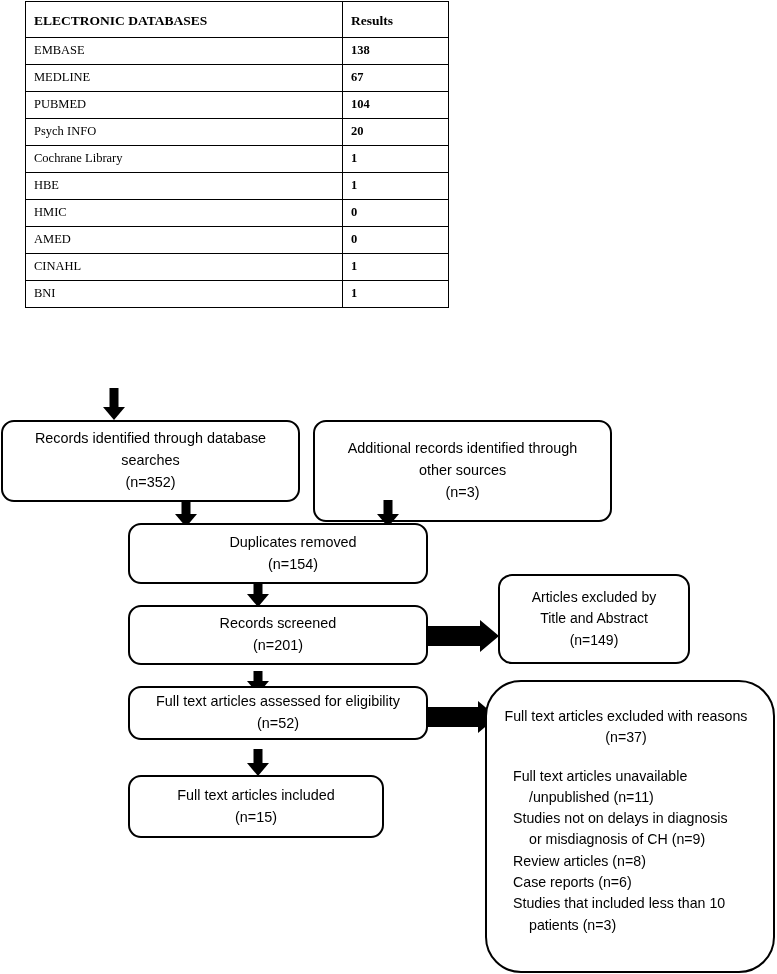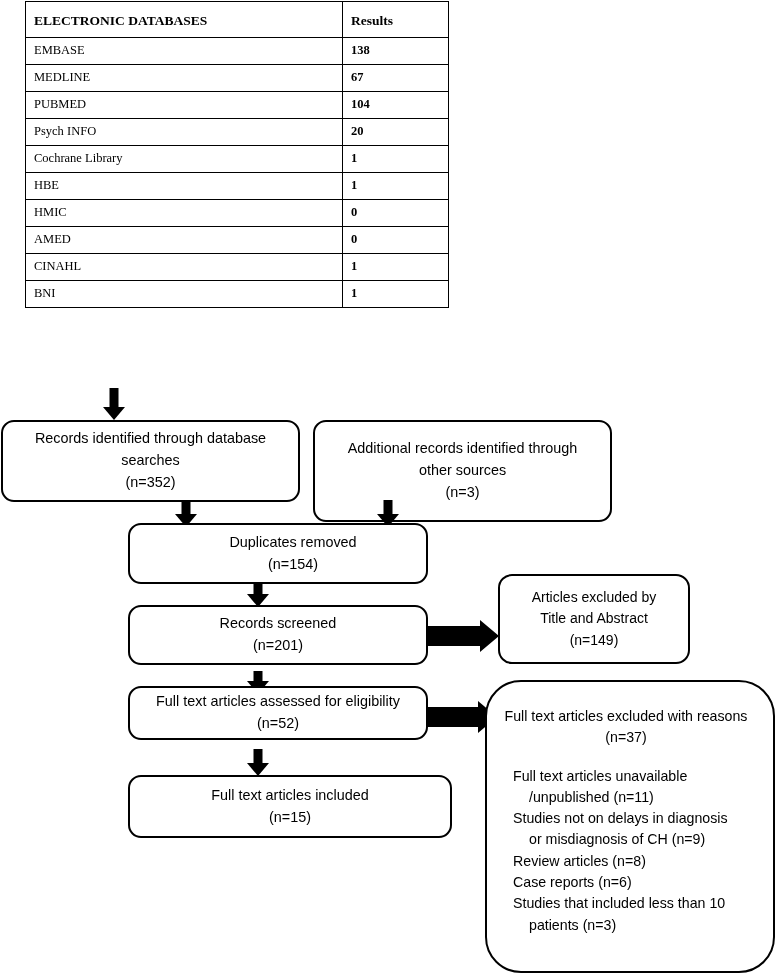--- a/index.html
+++ b/index.html
@@ -62,21 +62,21 @@
     line-height: 1.52;
     padding: 4px 10px;
   }
   .fbox .ln { display: block; white-space: nowrap; }
 
   #box-db-search   { left: 1px;   top: 420px; width: 299px; height: 82px; }
   #box-other-src   { left: 313px; top: 420px; width: 299px; height: 102px; }
   #box-duplicates  { left: 128px; top: 523px; width: 300px; height: 61px; padding-left: 40px; }
   #box-screened    { left: 128px; top: 605px; width: 300px; height: 60px; }
   #box-fulltext    { left: 128px; top: 686px; width: 300px; height: 54px; }
-  #box-included    { left: 128px; top: 775px; width: 324px; height: 63px; }
+  #box-included    { left: 128px; top: 775px; width: 256px; height: 63px; }
   #box-excl-title  { left: 498px; top: 574px; width: 192px; height: 90px;
                      border-radius: 14px; font-size: 14px; }
 
   
   #box-excl-reasons {
     position: absolute;
     left: 485px; top: 680px;
     width: 290px; height: 293px;
     border: 2.2px solid #000;
     border-radius: 36px;

